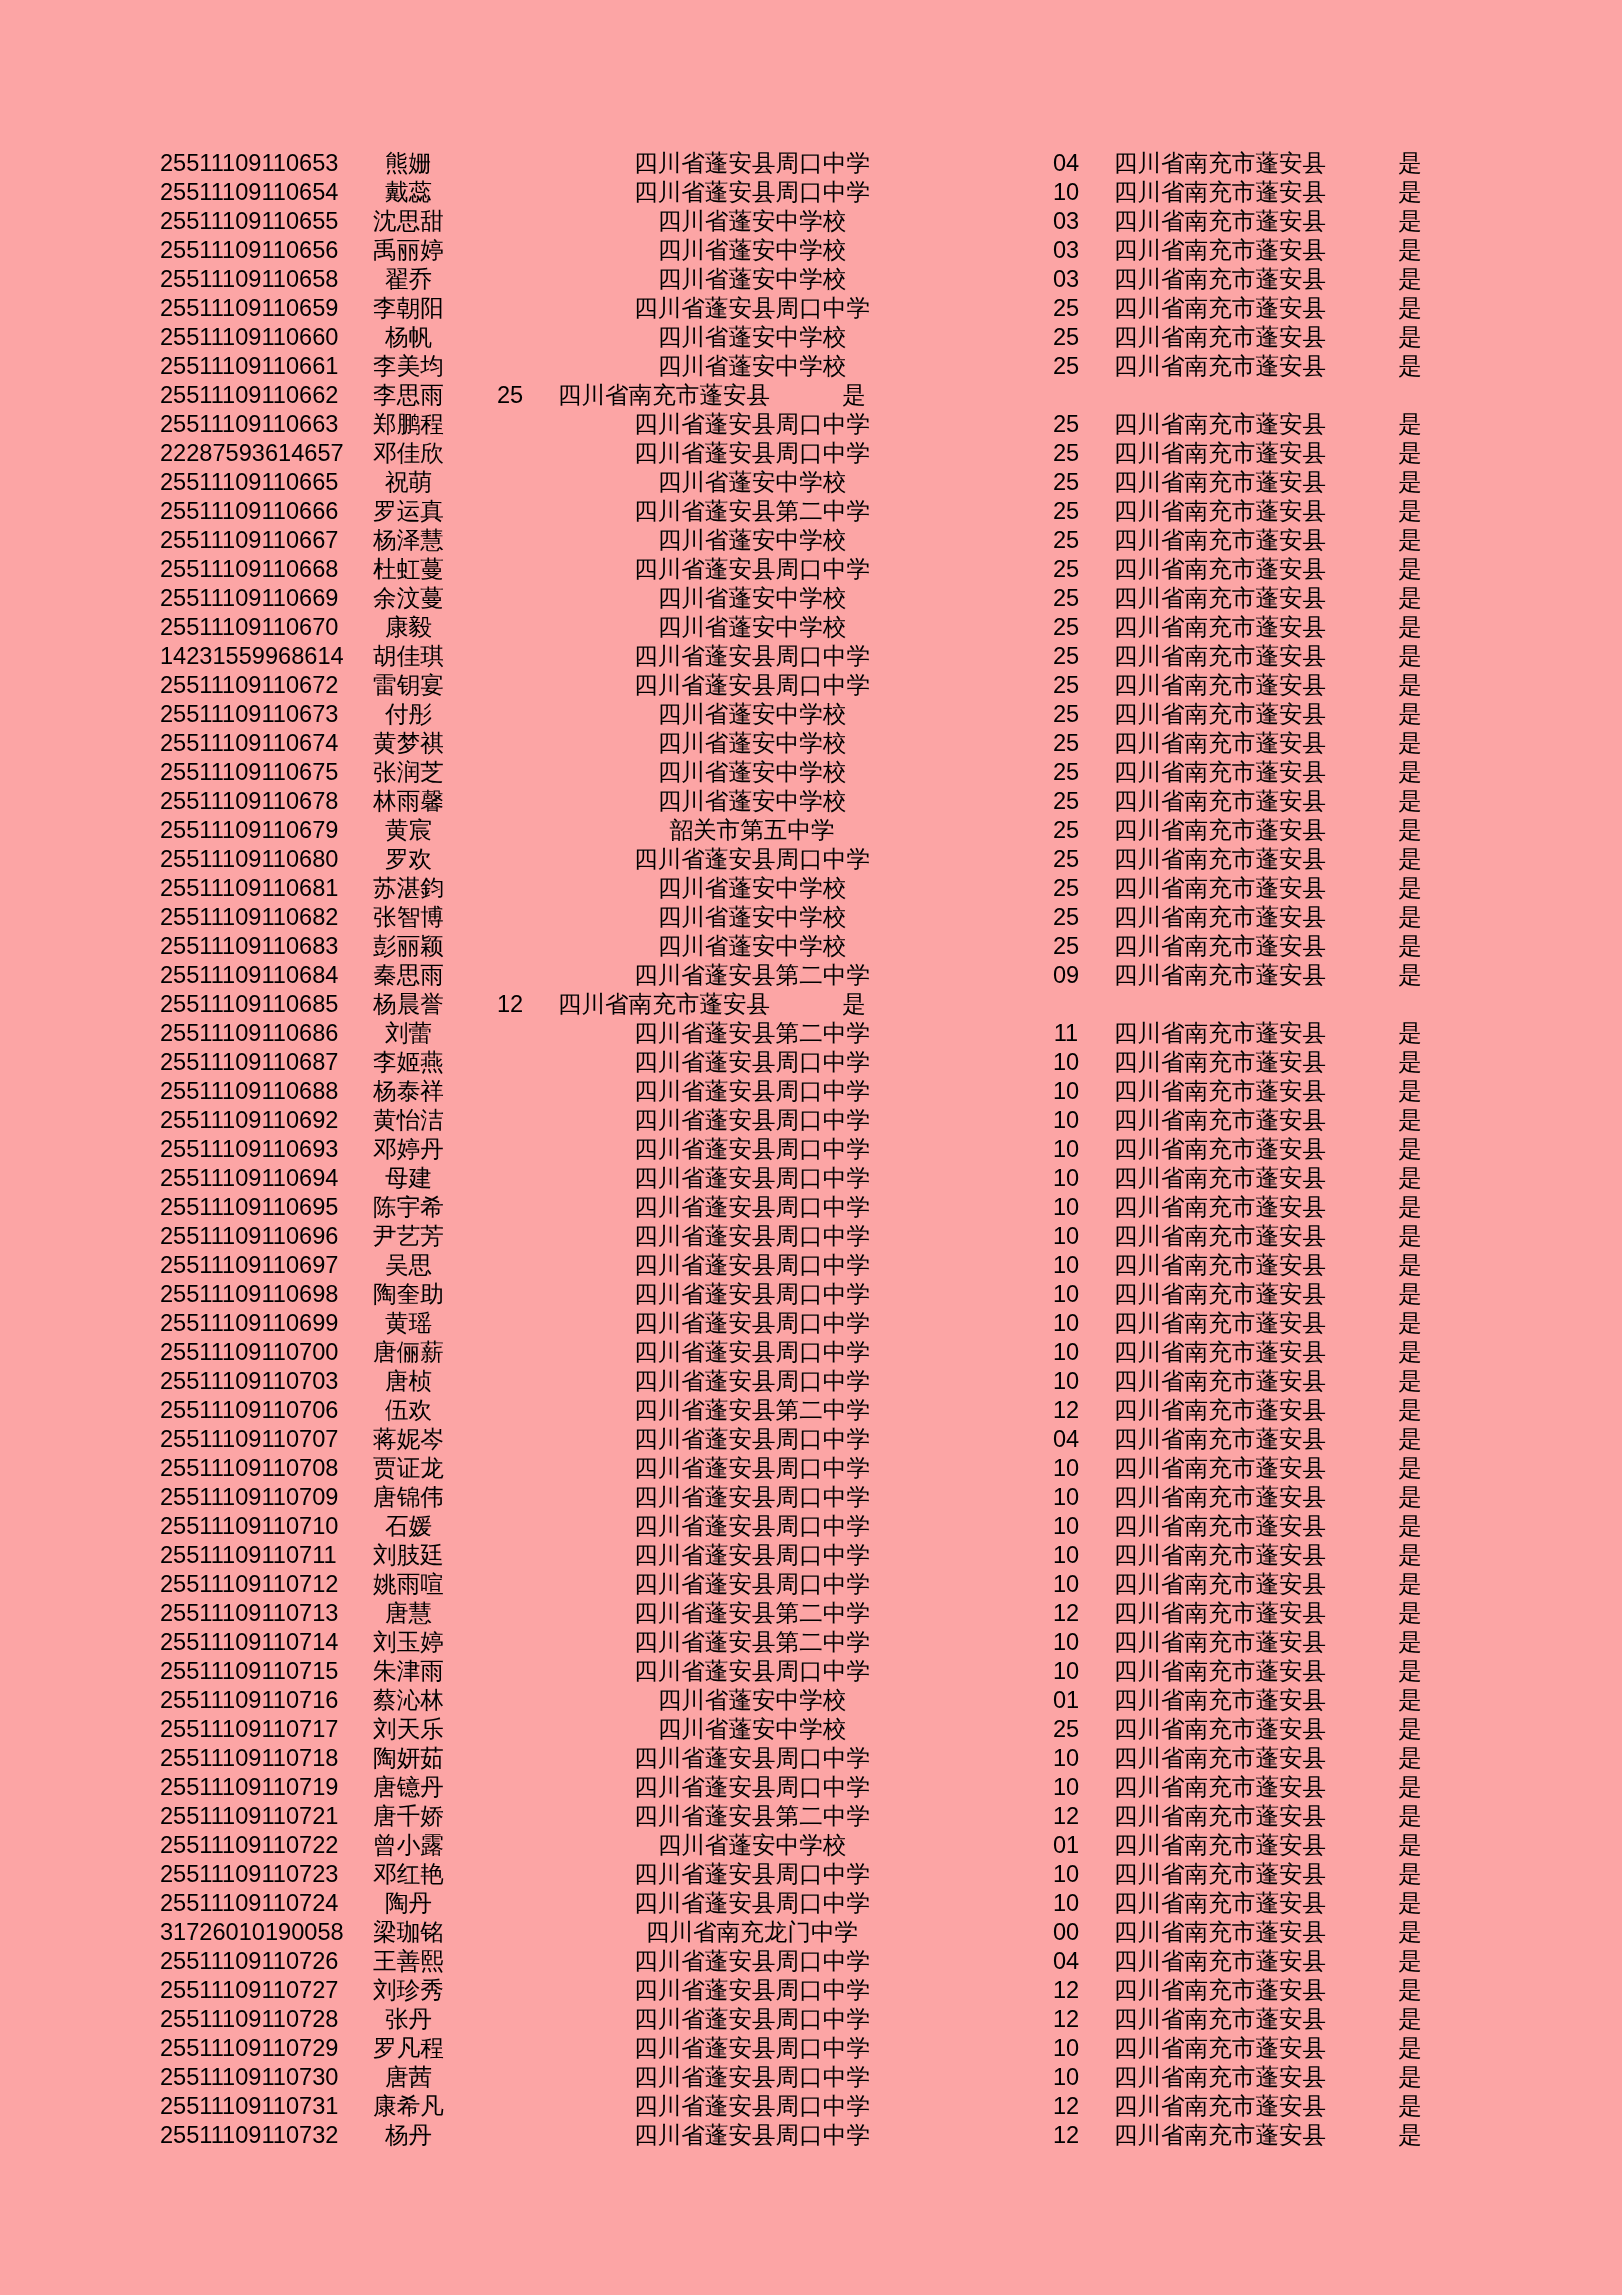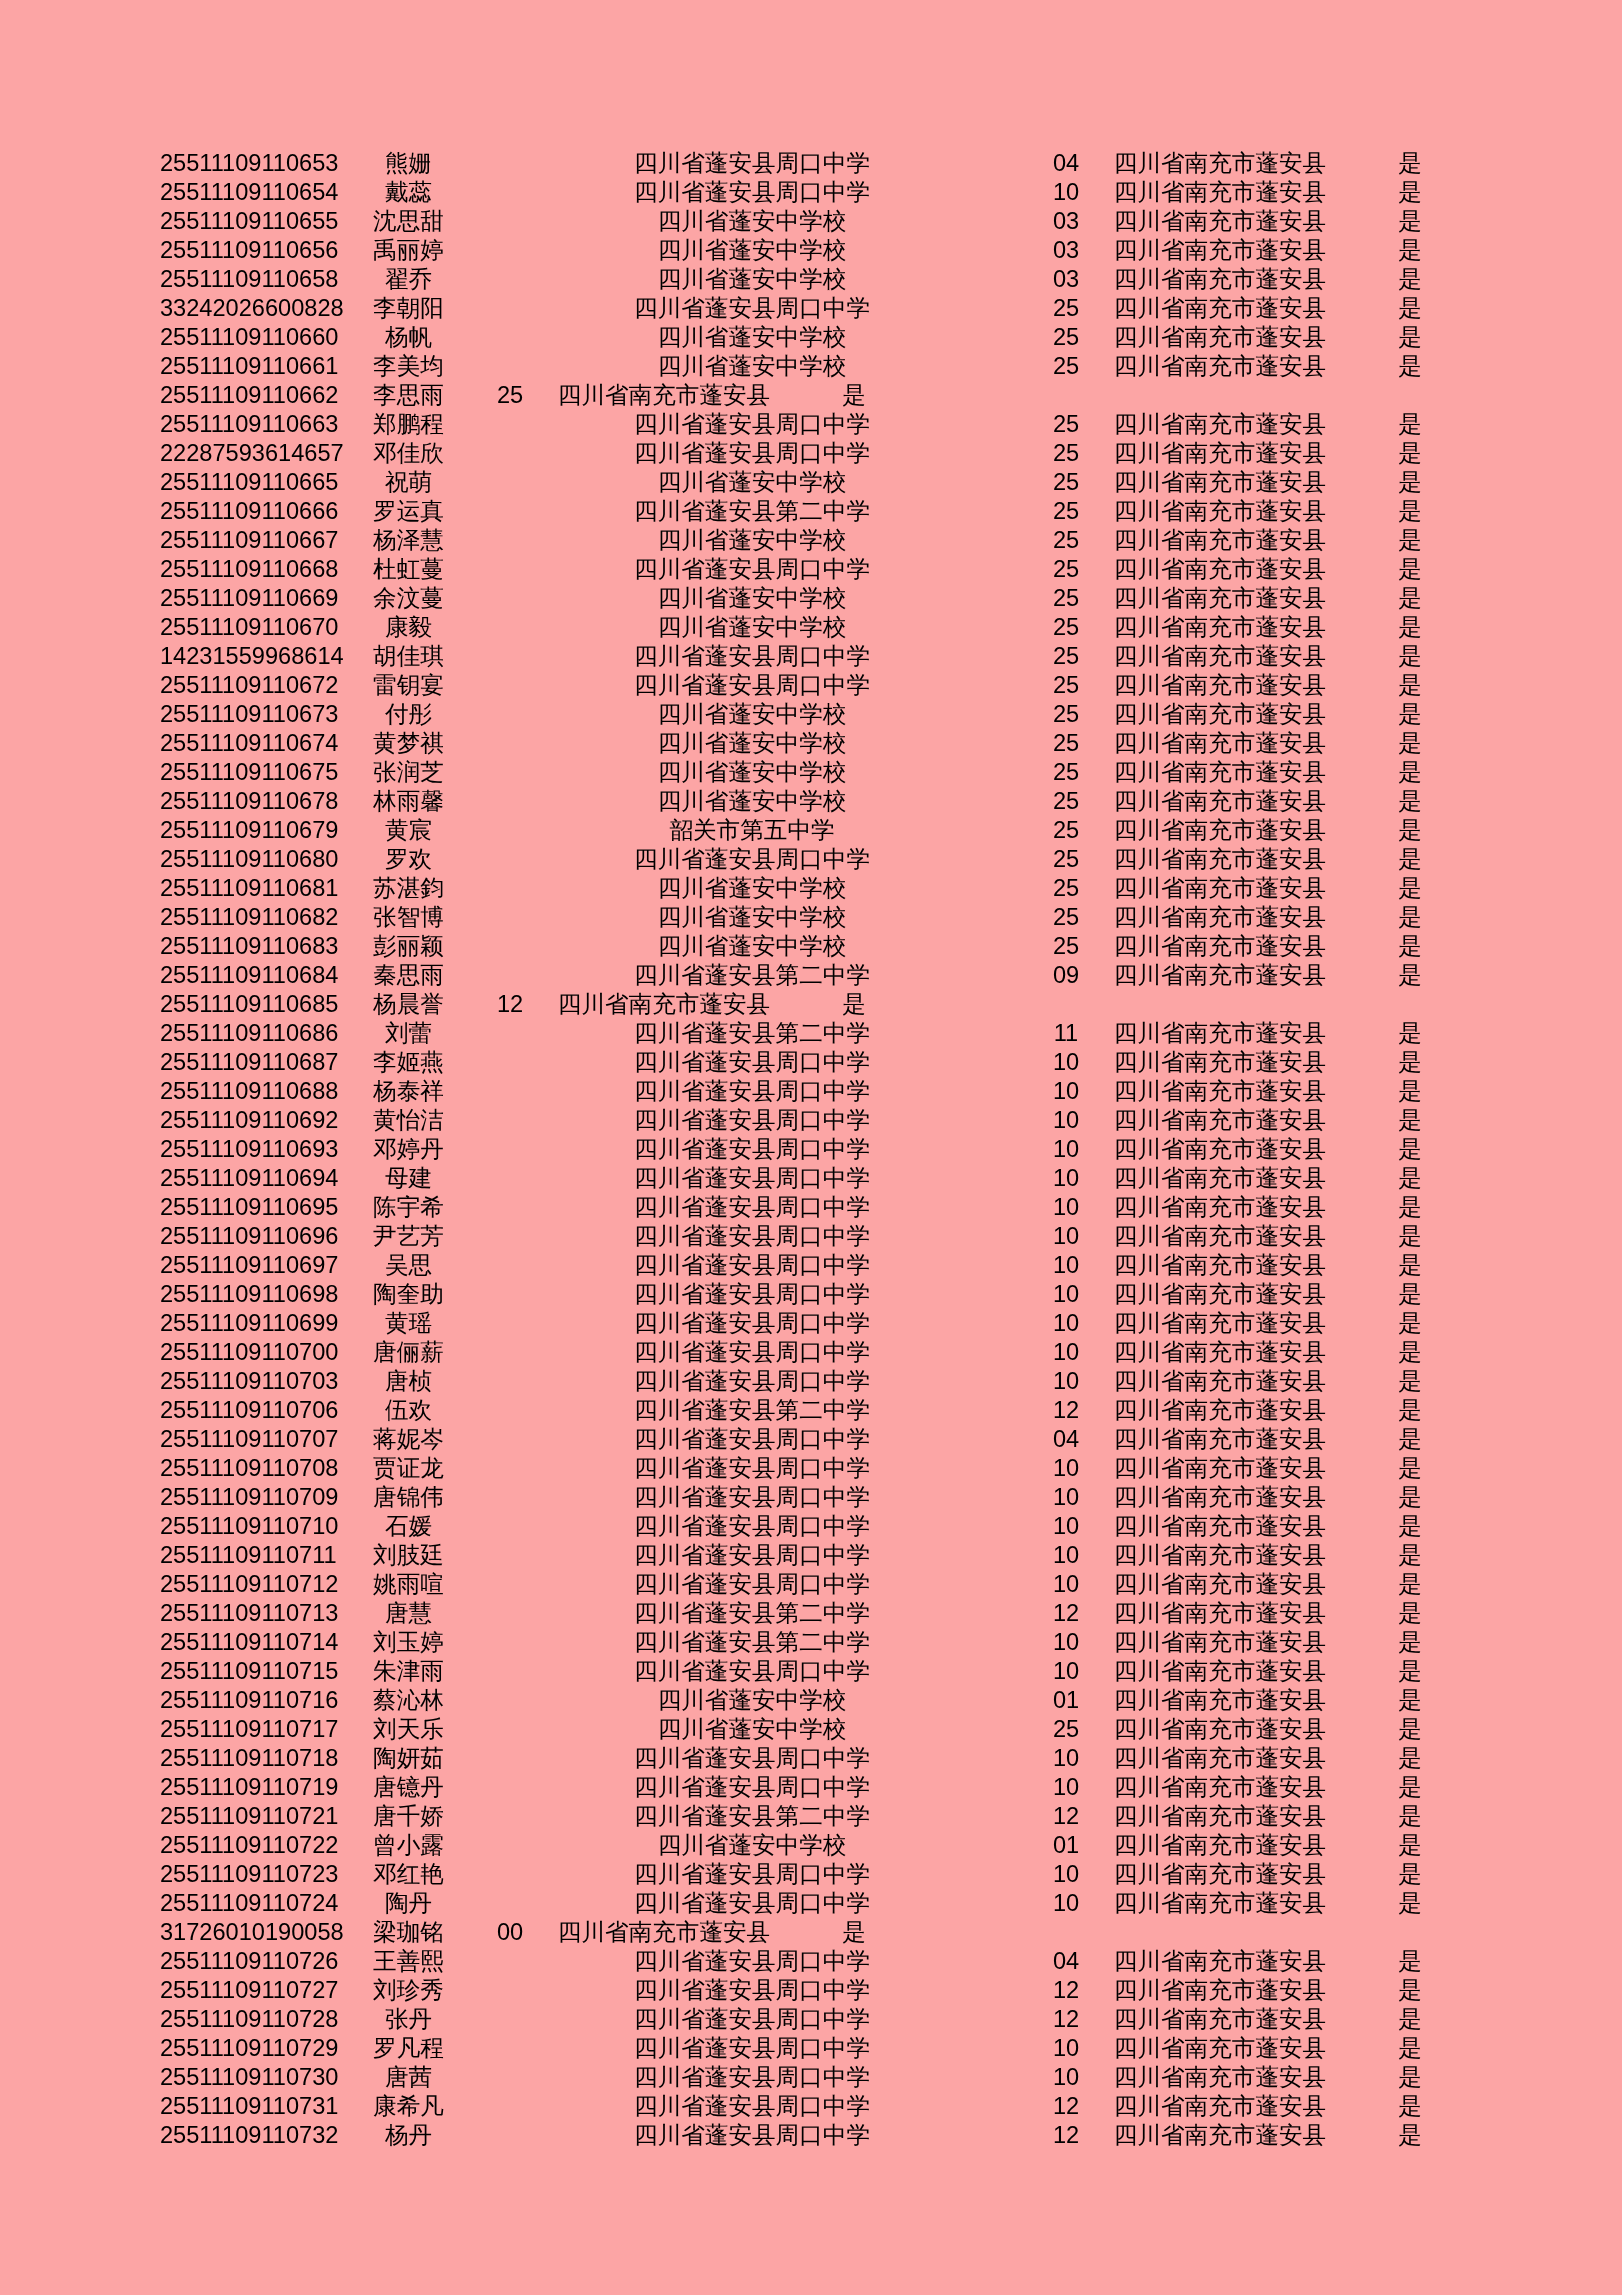--- a/index.html
+++ b/index.html
@@ -86,21 +86,21 @@
   <div class="row">
     <div class="cell id">25511109110658</div>
     <div class="cell name">翟乔</div>
     <div class="cell school">四川省蓬安中学校</div>
     <div class="cell code">03</div>
     <div class="cell district">四川省南充市蓬安县</div>
     <div class="cell flag">是</div>
   </div>
 
   <div class="row">
-    <div class="cell id">33242026600828</div>
+    <div class="cell id">25511109110659</div>
     <div class="cell name">李朝阳</div>
     <div class="cell school">四川省蓬安县周口中学</div>
     <div class="cell code">25</div>
     <div class="cell district">四川省南充市蓬安县</div>
     <div class="cell flag">是</div>
   </div>
 
   <div class="row">
     <div class="cell id">25511109110660</div>
     <div class="cell name">杨帆</div>
@@ -590,20 +590,21 @@
     <div class="cell name">陶丹</div>
     <div class="cell school">四川省蓬安县周口中学</div>
     <div class="cell code">10</div>
     <div class="cell district">四川省南充市蓬安县</div>
     <div class="cell flag">是</div>
   </div>
 
   <div class="row">
     <div class="cell id">31726010190058</div>
     <div class="cell name">梁珈铭</div>
+    <div class="cell school">四川省南充龙门中学</div>
     <div class="cell code">00</div>
     <div class="cell district">四川省南充市蓬安县</div>
     <div class="cell flag">是</div>
   </div>
 
   <div class="row">
     <div class="cell id">25511109110726</div>
     <div class="cell name">王善熙</div>
     <div class="cell school">四川省蓬安县周口中学</div>
     <div class="cell code">04</div>

